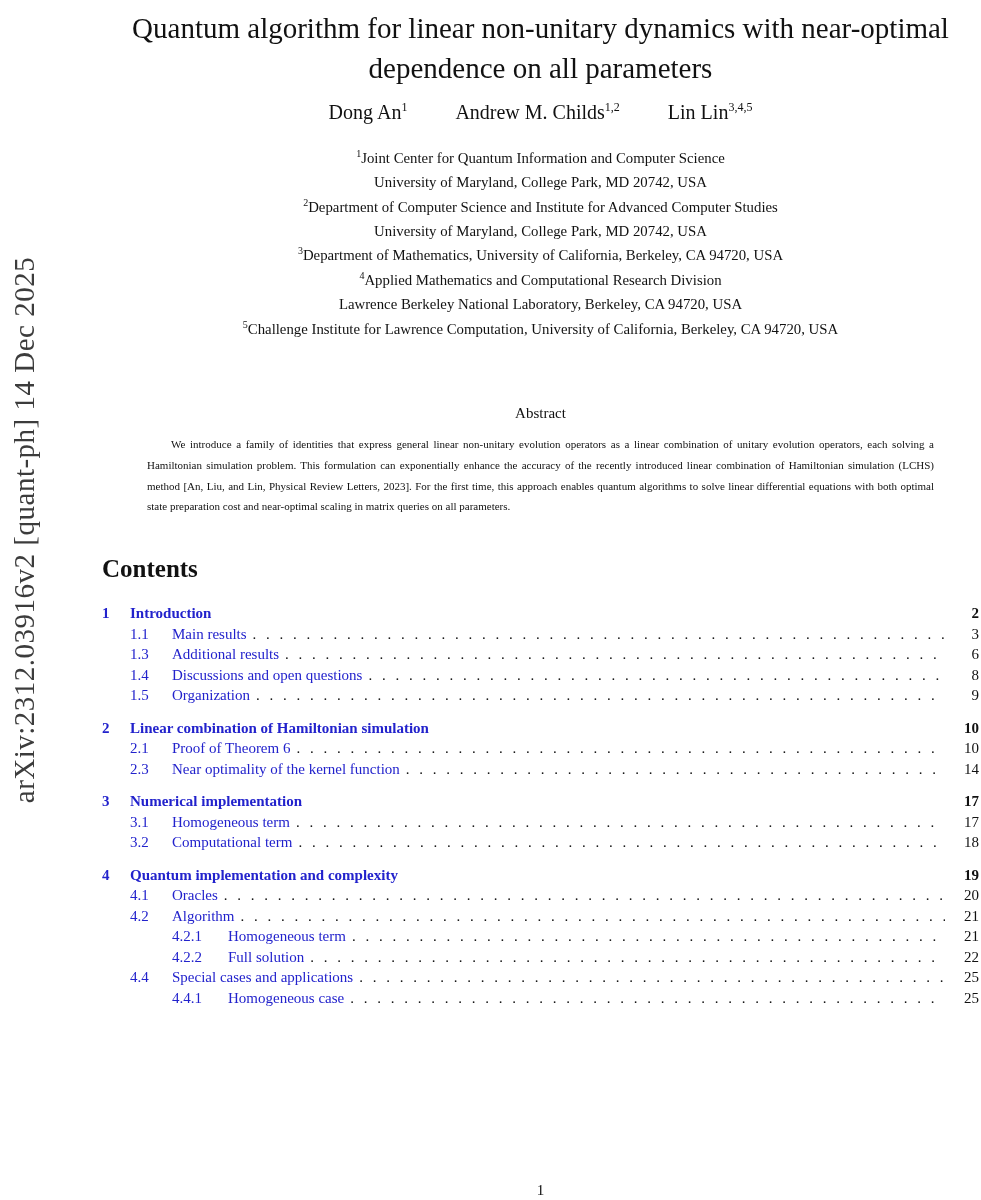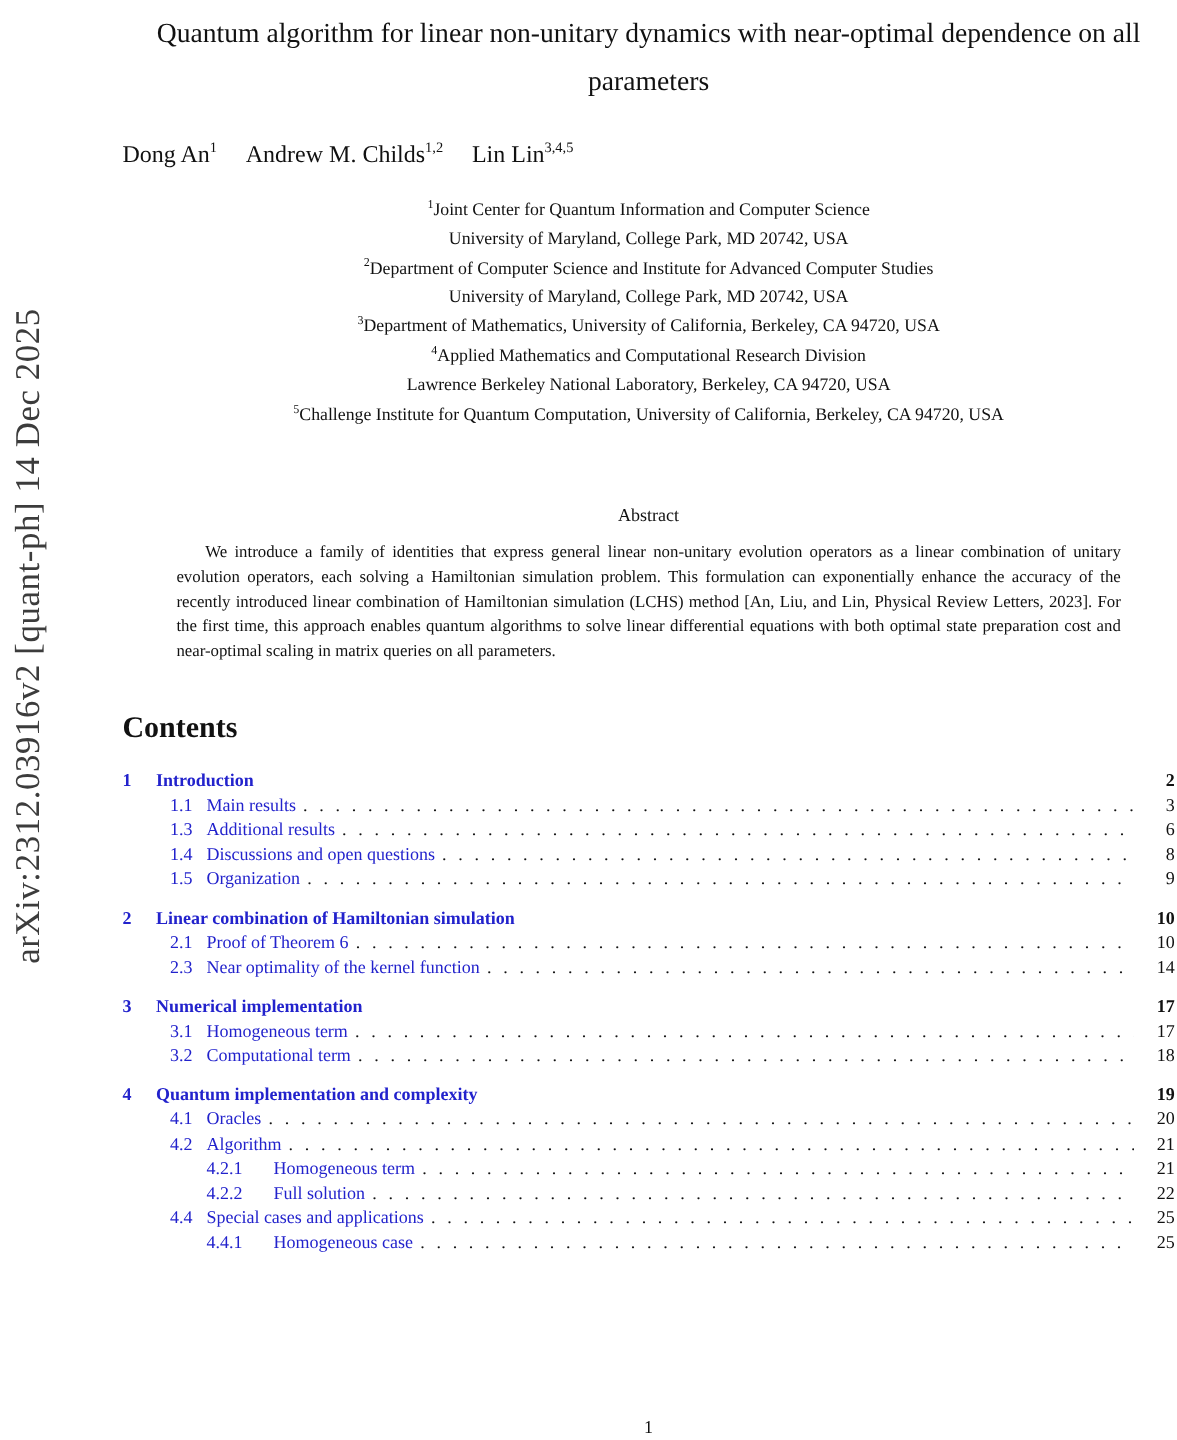--- a/index.html
+++ b/index.html
@@ -38,30 +38,30 @@
   
   .content {
     position: absolute;
     left: 102px; top: 0;
     width: 877px;
   }
 
   .paper-title {
     margin-top: 8px;
     text-align: center;
-    font-size: 23px;
+    font-size: 29px;
     line-height: 40px;
     font-weight: 400;
   }
 
   .authors {
-    margin-top: 28px;
+    margin-top: 12px;
     display: flex;
-    justify-content: flex-start;
-    gap: 24px;
+    justify-content: center;
+    gap: 48px;
     font-size: 20px;
   }
   .author sup { font-size: 12px; }
 
   .affiliations {
     margin-top: 20px;
     text-align: center;
     font-size: 14.8px;
     line-height: 20.5px;
   }
@@ -71,21 +71,21 @@
     margin-top: 66px;
     padding: 0 45px;
   }
   .abstract-heading {
     text-align: center;
     font-weight: 400;
     font-size: 15px;
     margin-bottom: 12px;
   }
   .abstract-text {
-    font-size: 14px;
+    font-size: 11px;
     line-height: 20.8px;
     text-align: justify;
     text-indent: 24px;
     font-family: Liberation Serif, serif;
   }
 
   .contents-heading {
     margin-top: 38px;
     font-size: 25px;
     font-weight: 700;
@@ -103,21 +103,21 @@
   }
   .toc-row[data-level="1"] {
     font-weight: 700;
     margin-top: 12px;
   }
   .toc-row[data-level="2"] { padding-left: 28px; }
   .toc-row[data-level="3"] { padding-left: 70px; }
 
   .toc-num { flex: 0 0 auto; }
   .toc-row[data-level="1"] .toc-num { width: 28px; }
-  .toc-row[data-level="2"] .toc-num { width: 42px; text-align: center; }
+  .toc-row[data-level="2"] .toc-num { width: 42px; }
   .toc-row[data-level="3"] .toc-num { width: 56px; }
 
   .toc-label { flex: 0 0 auto; }
 
   .leader {
     flex: 1 1 auto;
     overflow: hidden;
     white-space: nowrap;
     margin: 0 6px;
     color: var(--ink);
@@ -175,21 +175,21 @@
         <div class="affil-line"><sup>2</sup><span>Department of Computer Science and Institute for Advanced Computer Studies</span></div>
 
         <div class="affil-line"><sup></sup><span>University of Maryland, College Park, MD 20742, USA</span></div>
 
         <div class="affil-line"><sup>3</sup><span>Department of Mathematics, University of California, Berkeley, CA 94720, USA</span></div>
 
         <div class="affil-line"><sup>4</sup><span>Applied Mathematics and Computational Research Division</span></div>
 
         <div class="affil-line"><sup></sup><span>Lawrence Berkeley National Laboratory, Berkeley, CA 94720, USA</span></div>
 
-        <div class="affil-line"><sup>5</sup><span>Challenge Institute for Quantum Computation, University of California, Berkeley, CA 94720, USA</span></div>
+        <div class="affil-line"><sup>5</sup><span>Challenge Institute for Lawrence Computation, University of California, Berkeley, CA 94720, USA</span></div>
       </div>
 
     <div class="abstract">
       <div class="abstract-heading">Abstract</div>
       <div class="abstract-text">We introduce a family of identities that express general linear non-unitary evolution operators as a linear combination of unitary evolution operators, each solving a Hamiltonian simulation problem. This formulation can exponentially enhance the accuracy of the recently introduced linear combination of Hamiltonian simulation (LCHS) method [An, Liu, and Lin, Physical Review Letters, 2023]. For the first time, this approach enables quantum algorithms to solve linear differential equations with both optimal state preparation cost and near-optimal scaling in matrix queries on all parameters.</div>
     </div>
 
     <h2 class="contents-heading" style="margin:38px 0 0 0;">Contents</h2>
 
     <div class="toc">

